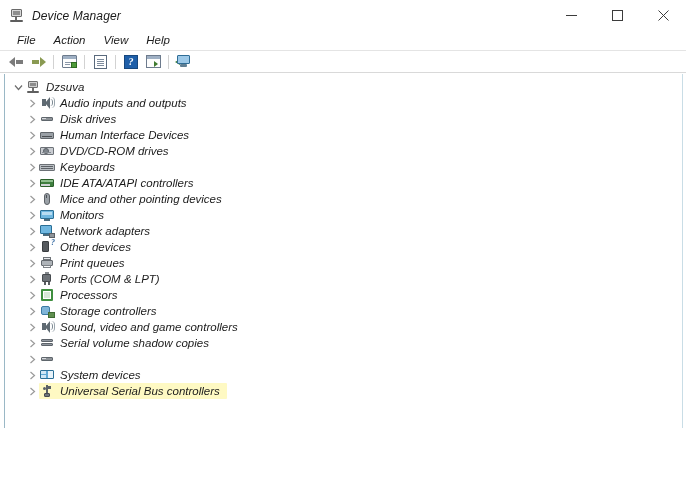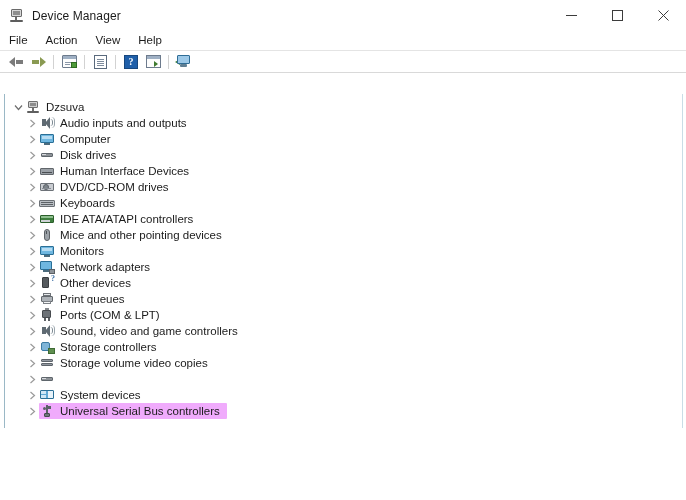--- a/index.html
+++ b/index.html
@@ -7,20 +7,21 @@
     width:686px;height:500px;overflow:hidden;
     background:#ffffff;
     font-family:"Liberation Sans","DejaVu Sans",sans-serif;
     -webkit-font-smoothing:antialiased;
   }
   .window{
     position:relative;width:686px;height:428px;
     background:#ffffff;
     display:flex;flex-direction:column;
     box-sizing:border-box;
+    font-style:italic;
   }
 
   
   .titlebar{
     height:31px;min-height:31px;
     background:#ffffff;
     display:flex;align-items:center;
     position:relative;
   }
   .title-icon{
@@ -52,20 +53,21 @@
     width:46px;height:31px;display:flex;align-items:center;justify-content:center;
     color:#3c3c3c;
   }
   .wc svg{display:block;}
 
   
   .menubar{
     height:19px;min-height:19px;
     display:flex;align-items:center;
     background:#ffffff;
+    padding-left:8px;
   }
   .menu-item{
     font-size:11.5px;color:#1b1b1b;
     padding:0 9px;line-height:19px;
   }
 
   
   .toolbar{
     height:21px;min-height:21px;
     background:#ffffff;
@@ -138,21 +140,20 @@
   .ic-mon .arr{
     position:absolute;left:-1px;top:4px;width:0;height:0;
     border-top:3px solid transparent;border-bottom:3px solid transparent;border-right:5px solid #3b7d3b;
   }
 
   
   .body-area{
     flex:1;display:flex;min-height:0;
     background:#ffffff;
     border-top:1px solid #ffffff;
-    margin-top:20px;
   }
   .left-rail{
     width:5px;min-width:5px;
     background:#ffffff;
     border-right:1px solid #9ab8c6;
     box-sizing:border-box;
   }
   .tree-pane{
     flex:1;background:#ffffff;overflow:hidden;position:relative;
     padding-top:5px;
@@ -173,21 +174,21 @@
   .row .ico{
     width:16px;height:16px;margin-right:5px;flex:none;position:relative;
   }
   .row .lbl{
     font-size:11.5px;color:#1b1b1b;line-height:16px;
     padding-right:3px;
   }
   .row.root{padding-left:6px;}
   .row.child{padding-left:20px;}
   .sel-wrap{
-    display:flex;align-items:center;background:#f0abfc;border-radius:1px;padding-right:4px;
+    display:flex;align-items:center;background:#fef9c3;border-radius:1px;padding-right:4px;
   }
   
   .i-root .scr{position:absolute;left:3px;top:2px;width:10px;height:7px;background:#cfcfcf;border:1px solid #6f6f6f;box-sizing:border-box;border-radius:1px;}
   .i-root .scr:after{content:"";position:absolute;inset:1px;background:#8c8c8c;}
   .i-root .st{position:absolute;left:7px;top:9px;width:2px;height:3px;background:#6f6f6f;}
   .i-root .ba{position:absolute;left:2px;top:12px;width:12px;height:2px;background:#5f5f5f;border-radius:1px;}
 
   
   .i-spk .bx{position:absolute;left:3px;top:4px;width:4px;height:7px;background:#5f6a72;}
   .i-spk .cn{position:absolute;left:6px;top:2px;width:0;height:0;border-top:6px solid transparent;border-bottom:6px solid transparent;border-right:5px solid #5f6a72;}
@@ -415,32 +416,20 @@
           </div>
         <div class="ico i-spk">
             <div class="bx"></div>
             <div class="cn"></div>
             <div class="w1"></div>
             <div class="w2"></div>
           </div>
         <div class="lbl">Audio inputs and outputs</div>
       </div>
 
-      <div class="row child">
-        <div class="chev">
-            <svg width="7" height="9" viewBox="0 0 7 9">
-              <path d="M1.5 1 L5.5 4.5 L1.5 8" stroke="#9a9a9a" stroke-width="1.2" fill="none"></path>
-            </svg>
-          </div>
-        <div class="ico i-mon">
-            <div class="m"></div>
-            <div class="b"></div>
-          </div>
-        <div class="lbl">Computer</div>
-      </div>
 
       <div class="row child">
         <div class="chev">
             <svg width="7" height="9" viewBox="0 0 7 9">
               <path d="M1.5 1 L5.5 4.5 L1.5 8" stroke="#9a9a9a" stroke-width="1.2" fill="none"></path>
             </svg>
           </div>
         <div class="ico i-disk">
             <div class="d1"></div>
             <div class="d2"></div>
@@ -580,21 +569,46 @@
           </div>
         <div class="ico i-plug">
             <div class="t"></div>
             <div class="bd"></div>
             <div class="p1"></div>
             <div class="p2"></div>
           </div>
         <div class="lbl">Ports (COM &amp; LPT)</div>
       </div>
 
-
+      <div class="row child">
+        <div class="chev">
+            <svg width="7" height="9" viewBox="0 0 7 9">
+              <path d="M1.5 1 L5.5 4.5 L1.5 8" stroke="#9a9a9a" stroke-width="1.2" fill="none"></path>
+            </svg>
+          </div>
+        <div class="ico i-cpu">
+            <div class="bx"></div>
+            <div class="in"></div>
+          </div>
+        <div class="lbl">Processors</div>
+      </div>
+
+
+      <div class="row child">
+        <div class="chev">
+            <svg width="7" height="9" viewBox="0 0 7 9">
+              <path d="M1.5 1 L5.5 4.5 L1.5 8" stroke="#9a9a9a" stroke-width="1.2" fill="none"></path>
+            </svg>
+          </div>
+        <div class="ico i-stc">
+            <div class="bx"></div>
+            <div class="g"></div>
+          </div>
+        <div class="lbl">Storage controllers</div>
+      </div>
 
       <div class="row child">
         <div class="chev">
             <svg width="7" height="9" viewBox="0 0 7 9">
               <path d="M1.5 1 L5.5 4.5 L1.5 8" stroke="#9a9a9a" stroke-width="1.2" fill="none"></path>
             </svg>
           </div>
         <div class="ico i-spk">
             <div class="bx"></div>
             <div class="cn"></div>
@@ -603,38 +617,25 @@
           </div>
         <div class="lbl">Sound, video and game controllers</div>
       </div>
 
       <div class="row child">
         <div class="chev">
             <svg width="7" height="9" viewBox="0 0 7 9">
               <path d="M1.5 1 L5.5 4.5 L1.5 8" stroke="#9a9a9a" stroke-width="1.2" fill="none"></path>
             </svg>
           </div>
-        <div class="ico i-stc">
-            <div class="bx"></div>
-            <div class="g"></div>
-          </div>
-        <div class="lbl">Storage controllers</div>
-      </div>
-
-      <div class="row child">
-        <div class="chev">
-            <svg width="7" height="9" viewBox="0 0 7 9">
-              <path d="M1.5 1 L5.5 4.5 L1.5 8" stroke="#9a9a9a" stroke-width="1.2" fill="none"></path>
-            </svg>
-          </div>
         <div class="ico i-stack">
             <div class="s" style="top:4px;"></div>
             <div class="s" style="top:8px;"></div>
           </div>
-        <div class="lbl">Storage volume video copies</div>
+        <div class="lbl">Serial volume shadow copies</div>
       </div>
 
       <div class="row child">
         <div class="chev">
             <svg width="7" height="9" viewBox="0 0 7 9">
               <path d="M1.5 1 L5.5 4.5 L1.5 8" stroke="#9a9a9a" stroke-width="1.2" fill="none"></path>
             </svg>
           </div>
         <div class="ico i-disk">
             <div class="d1"></div>

